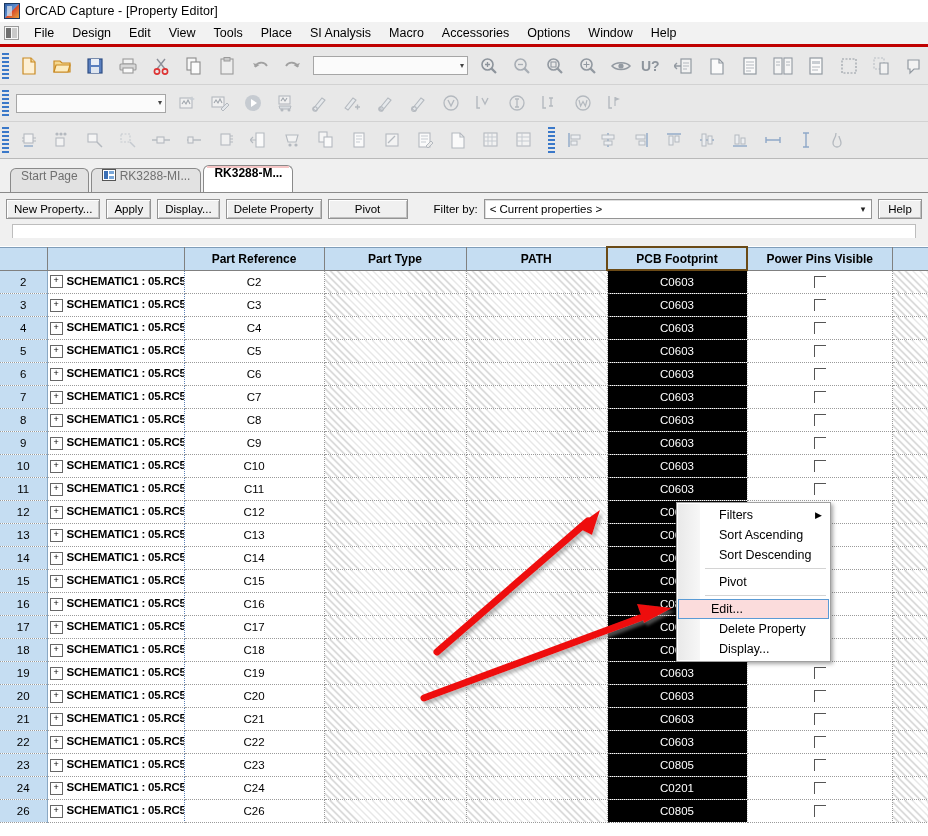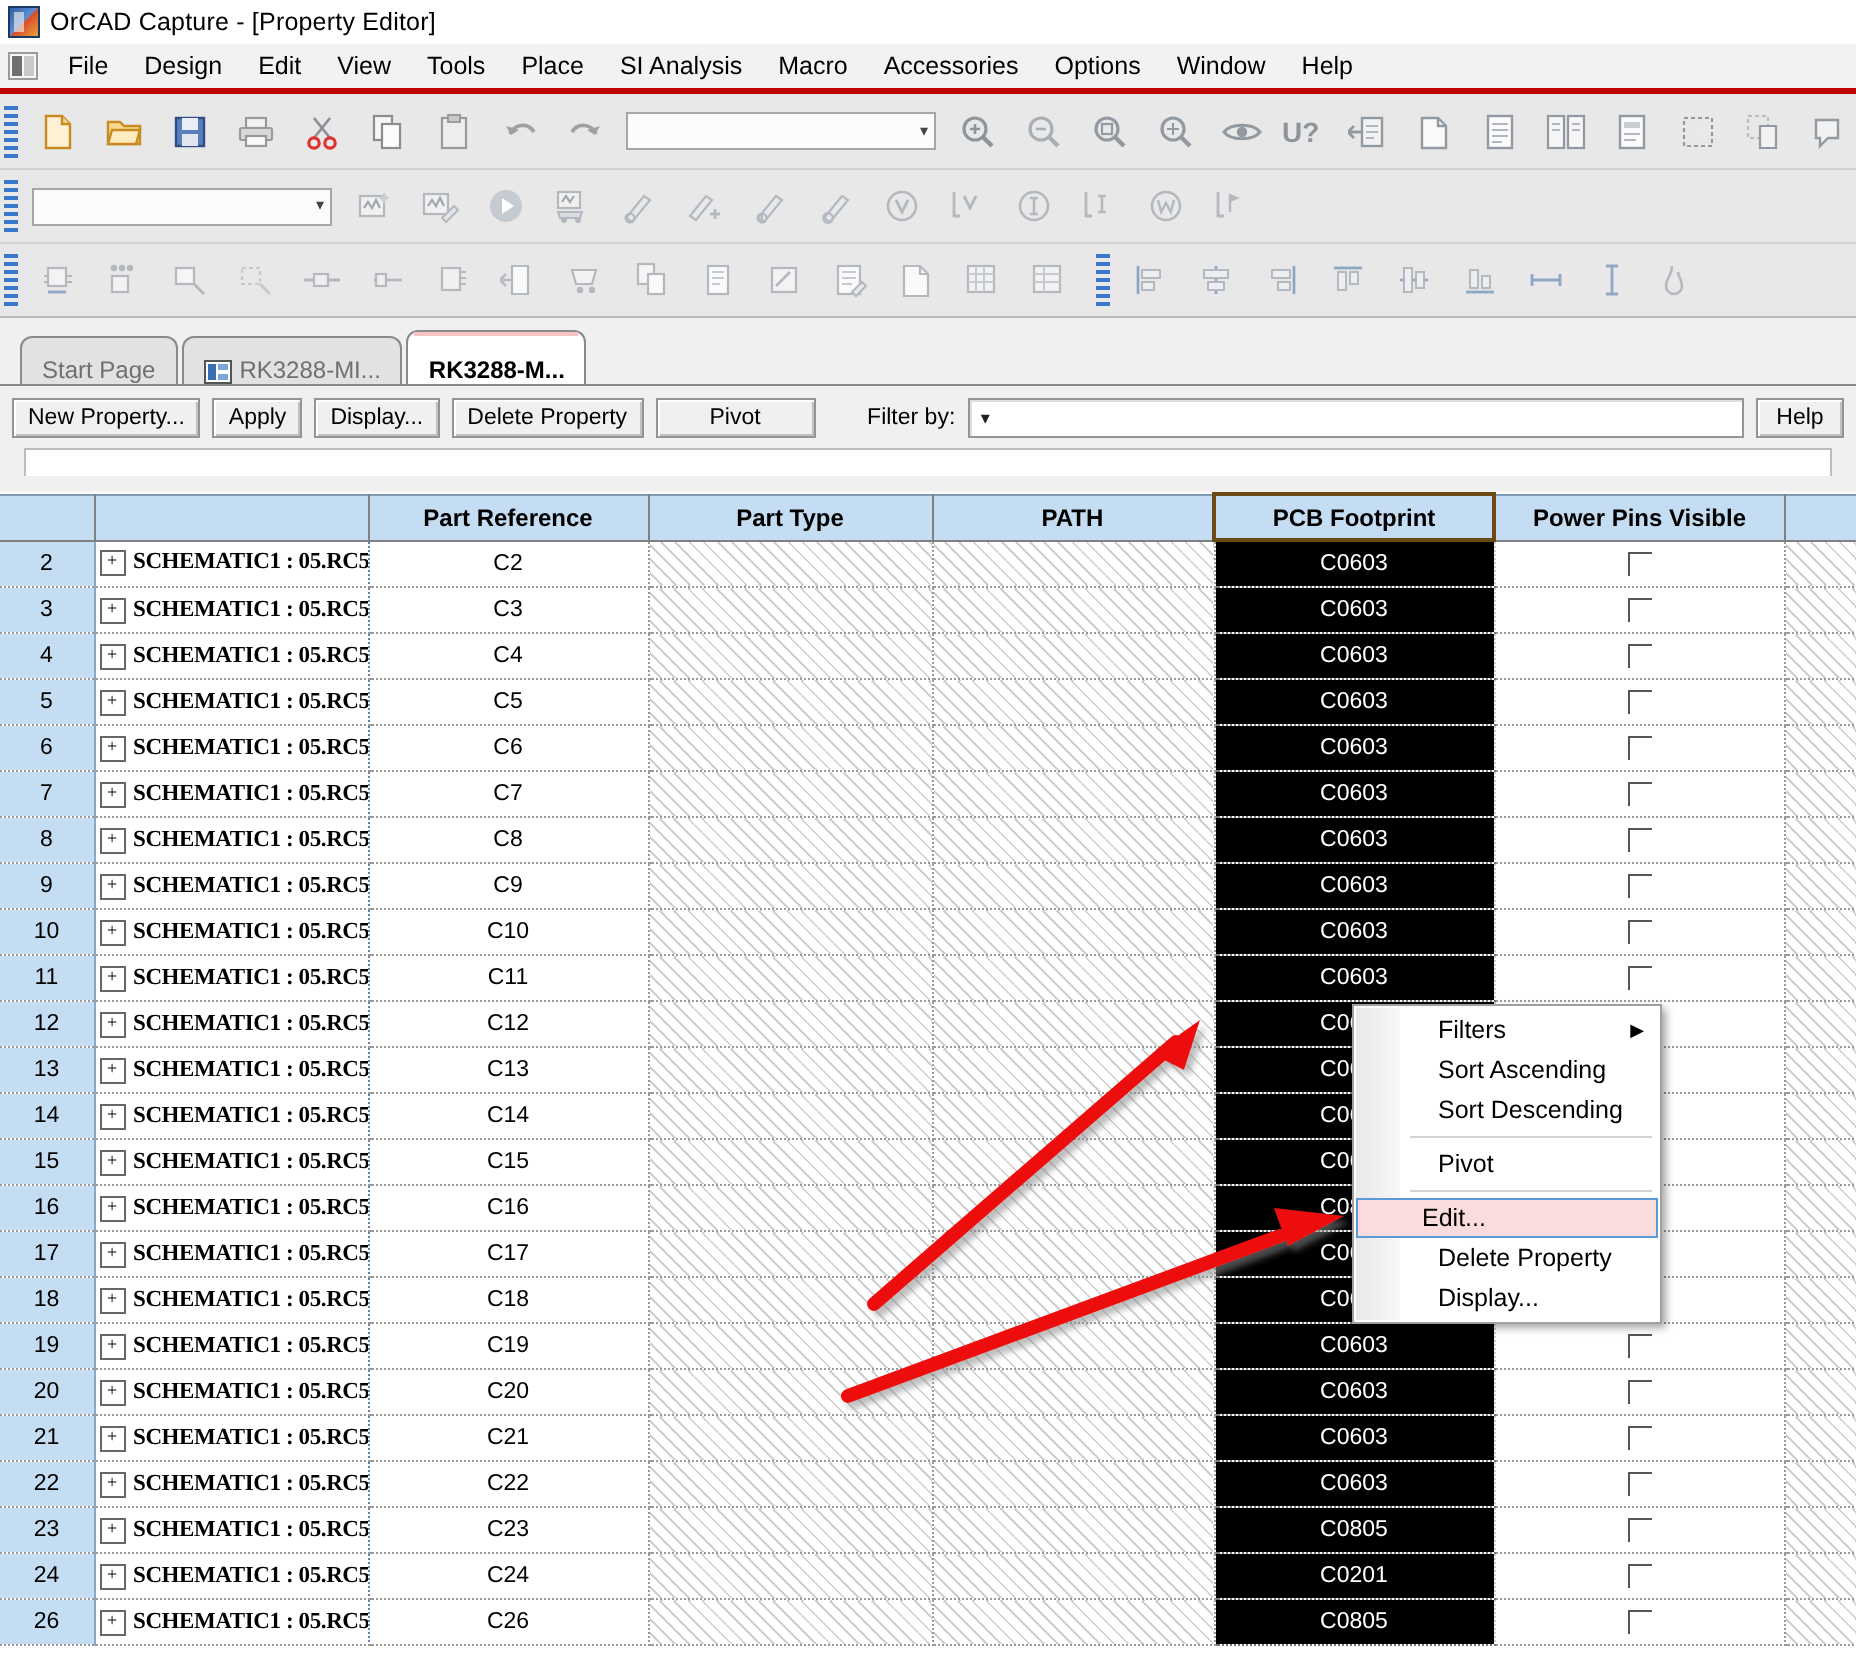--- a/index.html
+++ b/index.html
@@ -40,21 +40,21 @@
       border:1px solid transparent;border-radius:2px;flex:0 0 auto;}
   .tbtn svg{display:block;}
   .combo{height:19px;background:#fbfbfb;border:1px solid #a6a6a6;display:flex;align-items:center;
       justify-content:flex-end;padding-right:3px;margin:0 4px;flex:0 0 auto;box-sizing:border-box;}
   .combo .cv{flex:1;font-size:11px;color:#000;padding-left:4px;text-align:left;overflow:hidden;white-space:nowrap;}
   .combo .arr{font-size:8px;color:#444;line-height:1;}
 
   
   .tabstrip{height:34px;background:#f0f0f0;display:flex;align-items:flex-end;padding-left:10px;
       border-bottom:1px solid #8a8a8a;box-sizing:border-box;}
-  .tab{height:24px;display:flex;align-items:flex-end;gap:4px;padding:0 10px;margin-right:2px;
+  .tab{height:24px;display:flex;align-items:flex-start;gap:4px;padding:0 10px;margin-right:2px;
       border:1px solid #8a8a8a;border-bottom:none;border-radius:6px 6px 0 0;
       background:#e2e2e2;font-size:12px;color:#707070;box-sizing:border-box;position:relative;}
   .tab.active{background:#ffffff;color:#000;font-weight:bold;height:27px;z-index:3;border-color:#8a8a8a;}
   .tab.active:before{content:"";position:absolute;left:3px;right:3px;top:0;height:2px;background:#f6c6c6;}
   .tabicon{width:14px;height:12px;background:#ffffff;border:1px solid #555;box-sizing:border-box;position:relative;}
   .tabicon:before{content:"";position:absolute;left:1px;top:1px;width:4px;height:8px;background:#3a6fb5;}
   .tabicon:after{content:"";position:absolute;left:6px;top:1px;width:5px;height:3px;background:#7aa7d8;
       box-shadow:0 5px 0 #7aa7d8;}
 
   
@@ -81,21 +81,21 @@
   table.grid col.c5{width:140px;}
   table.grid col.c6{width:145px;}
   table.grid col.c7{width:36px;}
   thead th{height:22px;background:#c5ddf2;border-right:1px solid #808080;border-bottom:1px solid #808080;
       border-top:1px solid #7f9db9;font-size:12px;font-weight:bold;color:#000;text-align:center;padding:0;}
   thead th.selhdr{border:2px solid #6b4a16;box-sizing:border-box;background:#c5ddf2;}
   tbody td{height:22px;border-right:1px dotted #9a9a9a;border-bottom:1px dotted #9a9a9a;padding:0;
       text-align:center;color:#000;font-size:11.5px;white-space:nowrap;overflow:hidden;}
   td.rownum{background:#c5ddf2;border-right:1px solid #8aa8c4;text-align:center;font-size:11.5px;color:#000;}
   td.sch{text-align:left;padding-left:2px;font-weight:bold;font-size:11.5px;letter-spacing:-.2px;
-      border-right:1px dotted #5a7fb5;font-family:Liberation Serif, serif;}
+      border-right:1px dotted #5a7fb5;}
   td.sch .plus{display:inline-block;width:11px;height:11px;line-height:9px;border:1px solid #666;
       background:#fff;font-size:9px;text-align:center;font-weight:normal;vertical-align:middle;margin-right:4px;color:#000;}
   td.hatch{background-image:repeating-linear-gradient(45deg,#ffffff 0px,#ffffff 4px,#cfcfcf 4px,#cfcfcf 5px);}
   td.footprint{background:#000000;color:#ffffff;border-right:1px dotted #cfcfcf;border-bottom:1px dotted #777;}
   td.ppv{background:#ffffff;}
   .chk{display:inline-block;width:11px;height:11px;border:1px solid #555;border-right:none;border-bottom:none;
       box-shadow:inset -1px -1px 0 #fff;background:#fff;vertical-align:middle;}
 
   
   .ctxmenu{position:absolute;left:676px;top:256px;width:155px;background:#ffffff;
@@ -573,20 +573,21 @@
   </div>
 
   <div class="proptb">
     <div class="pbtn">New Property...</div>
     <div class="pbtn">Apply</div>
     <div class="pbtn">Display...</div>
     <div class="pbtn">Delete Property</div>
     <div class="pbtn" style="width:80px">Pivot</div>
     <div class="flabel">Filter by:</div>
     <div class="fcombo">
+      <div class="fv">&lt; Current properties &gt;</div>
       <div class="fa">▾</div>
     </div>
     <div class="pbtn" style="width:44px">Help</div>
   </div>
 
   <div class="whitestrip">
     <div class="inner"></div>
   </div>
 
   <div class="gridwrap">

